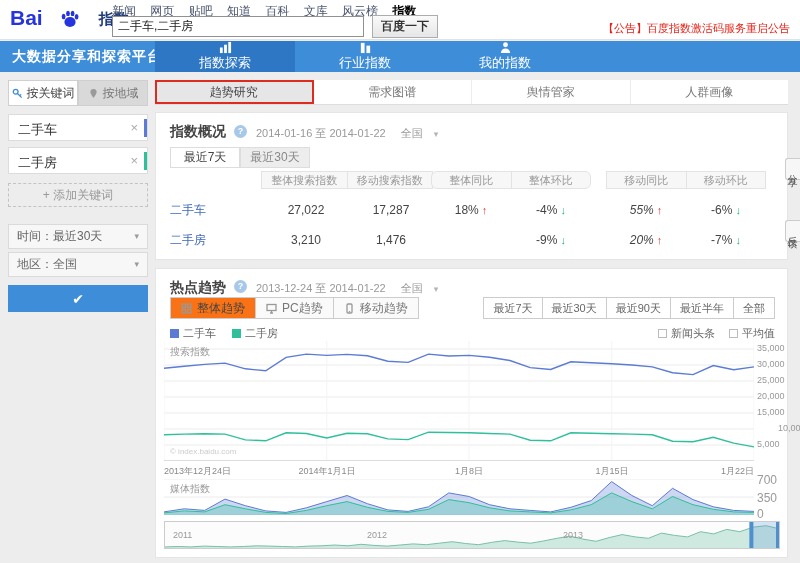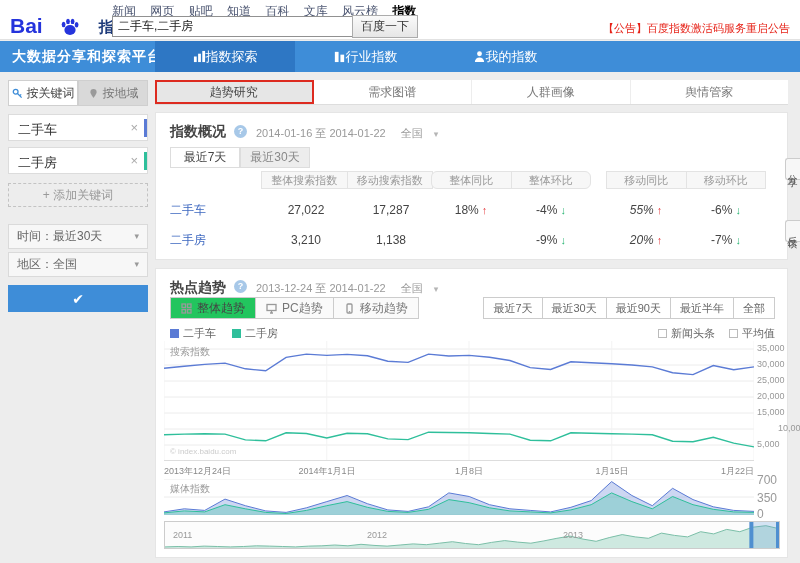--- a/index.html
+++ b/index.html
@@ -2,36 +2,36 @@
 <html><head>
 <meta charset="utf-8">
 <style>
   * { margin:0; padding:0; box-sizing:border-box; }
   html,body { background:#fff; }
   #app { position:relative; width:800px; height:563px; overflow:hidden;
          background:#ededed; font-family:"Liberation Sans", sans-serif; }
 
   
   .header { position:absolute; left:0; top:0; width:800px; height:40px; background:#fff; border-bottom:1px solid #e2e2e2; }
-  .logo { position:absolute; left:10px; top:7px; display:flex; align-items:flex-end; gap:17px; cursor:pointer;margin-top:8px; }
+  .logo { position:absolute; left:10px; top:7px; display:flex; align-items:flex-end; gap:17px; cursor:pointer; }
   .logo-bai { font-size:21px; font-weight:bold; color:#2534dc; line-height:22px; }
   .paw { width:20px; height:20px; fill:#2534dc; }
   .logo-suffix { font-size:15px; font-weight:bold; color:#1d3a7a; line-height:20px; margin-left:2px; }
   .nav-links { position:absolute; left:112px; top:3px; font-size:12px; color:#4a5470; }
   .nav-link { margin-right:11px; cursor:pointer;margin-top:45px; }
   .nav-link.current { font-weight:bold; color:#000; }
   .search-input { position:absolute; left:112px; top:16px; width:252px; height:21px; border:1px solid #919191; font-size:12px; padding:0 5px; color:#222; }
-  .search-btn { position:absolute; left:352px; top:15px; width:66px; height:23px; background:linear-gradient(#fafafa,#e6e6e6); border:1px solid #acacac; font-size:12px; color:#333; cursor:pointer; font-family:inherit; }
+  .search-btn { position:absolute; left:372px; top:15px; width:66px; height:23px; background:linear-gradient(#fafafa,#e6e6e6); border:1px solid #acacac; font-size:12px; color:#333; cursor:pointer; font-family:inherit;font-weight:bold; }
   .announcement { position:absolute; right:10px; top:21px; font-size:11px; color:#e62117; text-decoration:none; cursor:pointer; }
 
   
   .navbar { position:absolute; left:0; top:41px; width:800px; height:31px; background:#3e8dd8; }
   .slogan { position:absolute; left:12px; top:7px; color:#fff; font-size:14px; font-weight:bold; letter-spacing:1px; }
   .nav-tabs { position:absolute; left:155px; top:0; height:31px; display:flex; }
-  .nav-tab { width:140px; height:31px; display:flex; align-items:center; justify-content:center; color:#fff; font-size:13px; cursor:pointer; }
+  .nav-tab { width:140px; height:31px; display:flex; align-items:center; justify-content:center; color:#fff; font-size:13px; cursor:pointer;flex-direction:column; }
   .nav-tab.active { background:#2e77c4; }
   .nav-tab svg { width:13px; height:13px; fill:#fff; }
 
   
   .sb-tabs { position:absolute; left:8px; top:80px; width:140px; height:26px; display:flex; }
   .sb-tab { flex:1; display:flex; align-items:center; justify-content:center; gap:4px; font-size:12px; color:#777; background:#d9d9d9; border:1px solid #cfcfcf; cursor:pointer; }
   .sb-tab.active { background:#fff; color:#444; }
   .sb-tab svg { width:11px; height:11px; }
   .kw { position:absolute; left:8px; width:140px; height:27px; background:#fff; border:1px solid #dcdcdc; }
   .kw1 { top:114px; } .kw2 { top:147px; }
@@ -77,21 +77,21 @@
   .ov-name { position:absolute; left:14px; font-size:12px; color:#3e68c0; text-decoration:none; cursor:pointer; }
   .ov-val, .ov-ch { position:absolute; width:80px; text-align:center; font-size:12px; color:#444; }
   .v0 { left:110px; } .v1 { left:195px; }
   .c0 { left:275px; } .c1 { left:355px; } .c2 { left:450px;font-style:italic; } .c3 { left:530px; }
   .arr { font-weight:bold; margin-left:3px; font-size:11px; }
   .arr.up { color:#e4393c; } .arr.down { color:#2ab573; }
 
   
   .tr-tabs { position:absolute; left:14px; top:28px; display:flex; }
   .tr-tab { height:22px; padding:0 10px; display:flex; align-items:center; gap:5px; font-size:12px; color:#777; background:#fafafa; border:1px solid #ccc; margin-right:-1px; cursor:pointer; }
-  .tr-tab.active { background:#22c55e; color:#444; }
+  .tr-tab.active { background:#f97316; color:#444; }
   .tr-tab svg { width:11px; height:11px; stroke:#999; fill:none; stroke-width:1.3; }
   .ranges { position:absolute; right:12px; top:28px; display:flex; }
   .range-btn { height:22px; padding:0 9px; line-height:20px; font-size:11px; color:#666; background:#fff; border:1px solid #ccc; margin-left:-1px; cursor:pointer; font-family:inherit; }
   .legend { position:absolute; left:14px; top:57px; display:flex; gap:16px; font-size:11px; color:#666; align-items:center; }
   .legend-item { display:flex; align-items:center; cursor:pointer; }
   .sw { width:9px; height:9px; display:inline-block; margin-right:4px; }
   .sw-car { background:#5b7bd5; } .sw-house { background:#2fbf9b; }
   .cbs { position:absolute; right:12px; top:57px; display:flex; gap:14px; font-size:11px; color:#666; }
   .cb-item { display:flex; align-items:center; cursor:pointer; }
   .cb { width:9px; height:9px; border:1px solid #bbb; background:#fff; display:inline-block; margin-right:4px; }
@@ -213,22 +213,22 @@
   </div>
   <div class="filter f-region">
     <span>地区：全国</span>
     <span class="caret">▾</span>
   </div>
   <button class="confirm">✔</button>
 
   <div class="main-tabs">
     <div class="main-tab active hl">趋势研究</div>
     <div class="main-tab">需求图谱</div>
+    <div class="main-tab">舆情管家</div>
     <div class="main-tab">人群画像</div>
-    <div class="main-tab">舆情管家</div>
   </div>
 
   <section class="panel p1">
     <h2 class="p-title">指数概况</h2>
     <span class="help h1">?</span>
     <span class="p-dates d1">
       <span>2014-01-16 至 2014-01-22</span>
       <span class="p-region">全国</span>
       <span class="caret">▾</span>
     </span>
@@ -253,21 +253,21 @@
       <span class="ov-val v0">27,022</span>
       <span class="ov-val v1">17,287</span>
       <span class="ov-ch c0"><span>18%</span><span class="arr up">↑</span></span>
       <span class="ov-ch c1"><span>-4%</span><span class="arr down">↓</span></span>
       <span class="ov-ch c2"><span>55%</span><span class="arr up">↑</span></span>
       <span class="ov-ch c3"><span>-6%</span><span class="arr down">↓</span></span>
     </div>
     <div class="ov-row r2">
       <a class="ov-name">二手房</a>
       <span class="ov-val v0">3,210</span>
-      <span class="ov-val v1">1,138</span>
+      <span class="ov-val v1">1,476</span>
       <span class="ov-ch c1"><span>-9%</span><span class="arr down">↓</span></span>
       <span class="ov-ch c2"><span>20%</span><span class="arr up">↑</span></span>
       <span class="ov-ch c3"><span>-7%</span><span class="arr down">↓</span></span>
     </div>
   </section>
 
   <section class="panel p2">
     <h2 class="p-title">热点趋势</h2>
     <span class="help h2">?</span>
     <span class="p-dates d2">

